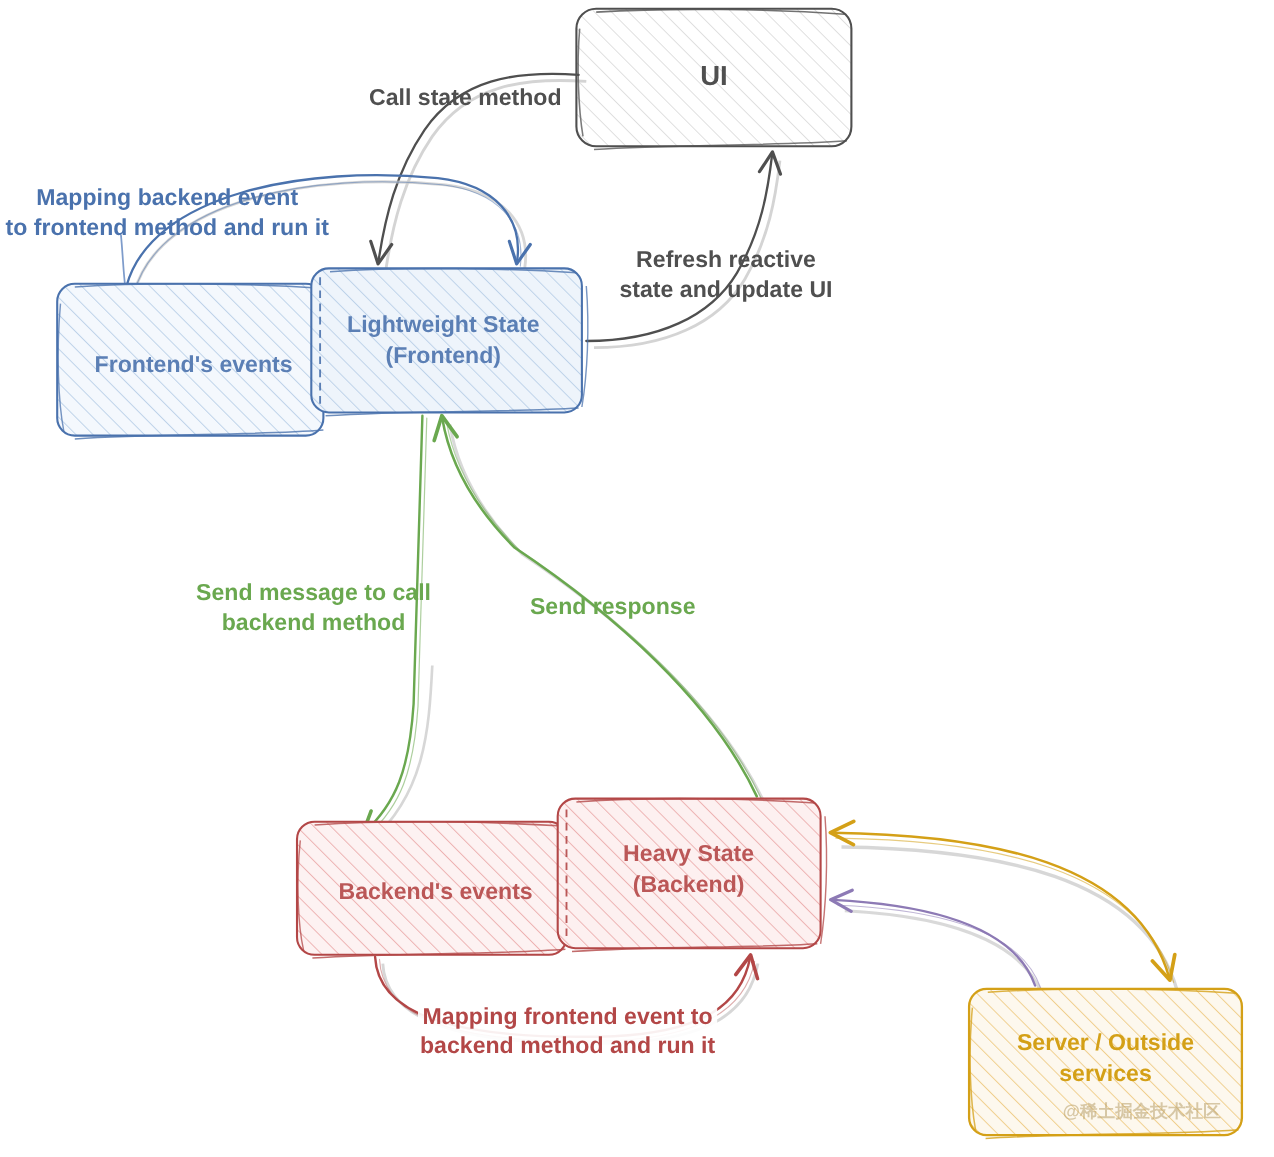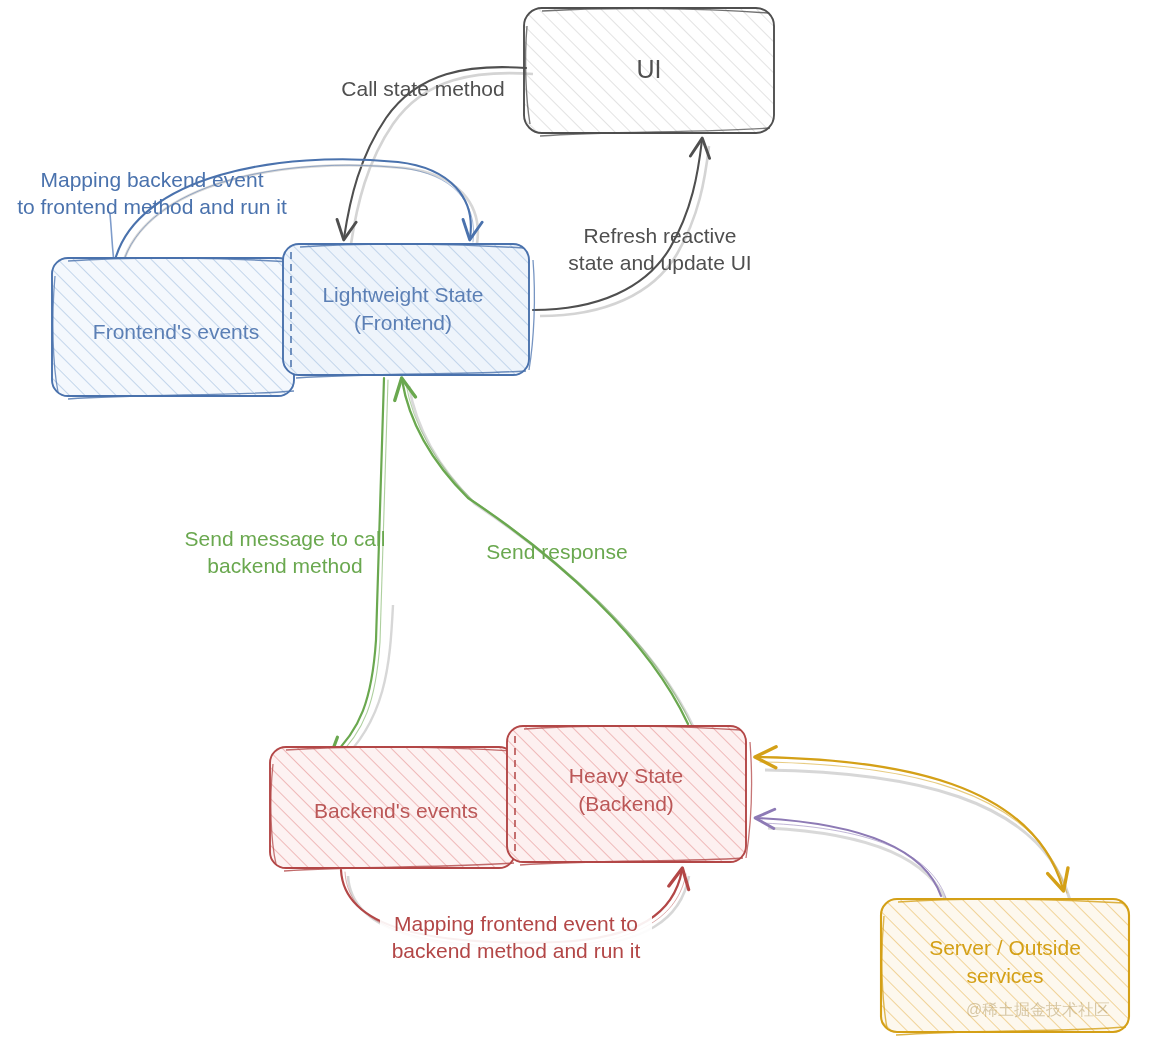--- a/index.html
+++ b/index.html
@@ -1,17 +1,17 @@
 <!DOCTYPE html>
 <html><head>
 <meta charset="utf-8">
 <style>
   html,body{margin:0;padding:0;background:#ffffff;}
   body{width:1158px;height:1052px;overflow:hidden;font-family:"Liberation Sans",sans-serif;}
-  #stage{position:relative;width:1158px;height:1052px;background:#fff;}
+  #stage{position:relative;width:1158px;height:1052px;background:#fff;font-weight:bold;}
   svg#diagram{position:absolute;left:0;top:0;width:1158px;height:1052px;}
   .node-label{font-family:"Liberation Sans",sans-serif;text-anchor:middle;dominant-baseline:middle;}
   .edge-label{font-family:"Liberation Sans",sans-serif;text-anchor:middle;dominant-baseline:middle;}
   .wm{font-family:"Liberation Sans",sans-serif;text-anchor:middle;dominant-baseline:middle;}
 </style>
 </head>
 <body>
 
 <div id="stage">
 

